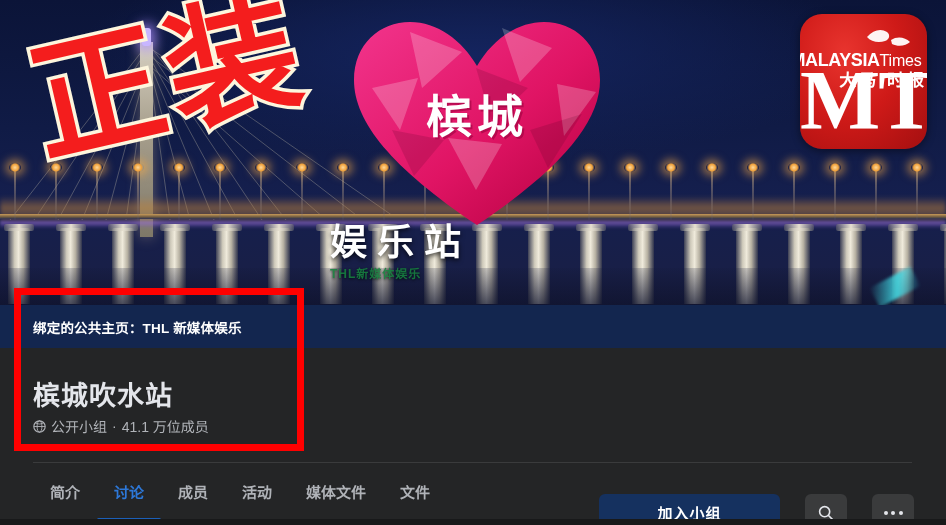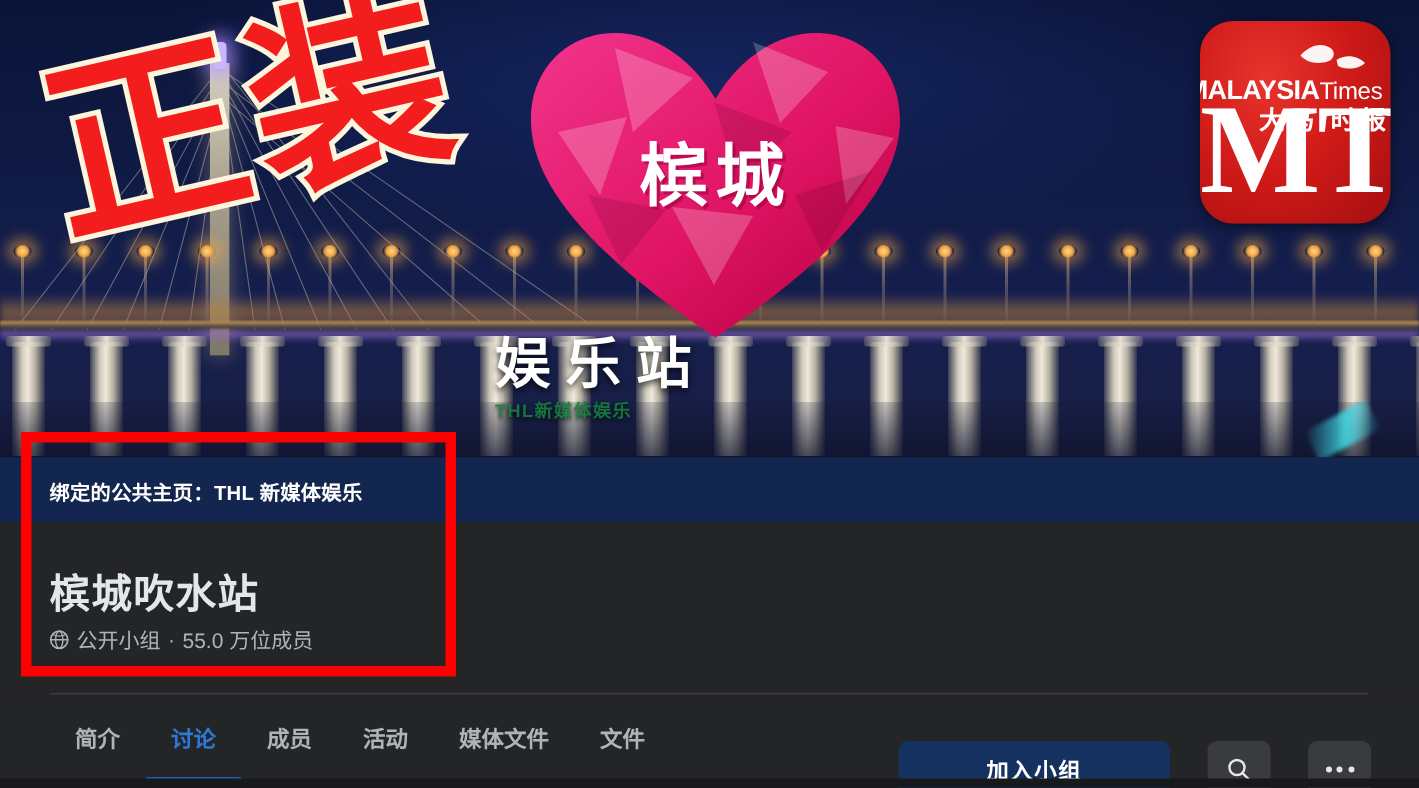--- a/index.html
+++ b/index.html
@@ -400,21 +400,21 @@
     <div class="group-title">槟城吹水站</div>
     <div class="group-meta">
       <svg class="globe-icon" viewBox="0 0 16 16">
         <circle cx="8" cy="8" r="7" fill="none" stroke="#b0b3b8" stroke-width="1.4"></circle>
         <ellipse cx="8" cy="8" rx="3" ry="7" fill="none" stroke="#b0b3b8" stroke-width="1.1"></ellipse>
         <line x1="1.3" y1="8" x2="14.7" y2="8" stroke="#b0b3b8" stroke-width="1.1"></line>
         <path d="M3 3.6 C5.5 5.4, 10.5 5.4, 13 3.6" fill="none" stroke="#b0b3b8" stroke-width="1"></path>
       </svg>
       <span>公开小组</span>
       <span>·</span>
-      <span>55.0 万位成员</span>
+      <span>41.1 万位成员</span>
     </div>
     <div class="head-divider"></div>
   </div>
 
   <div class="tabbar">
     <div class="tabs">
       <div class="tab">简介</div>
       <div class="tab active">讨论</div>
       <div class="tab">成员</div>
       <div class="tab">活动</div>

